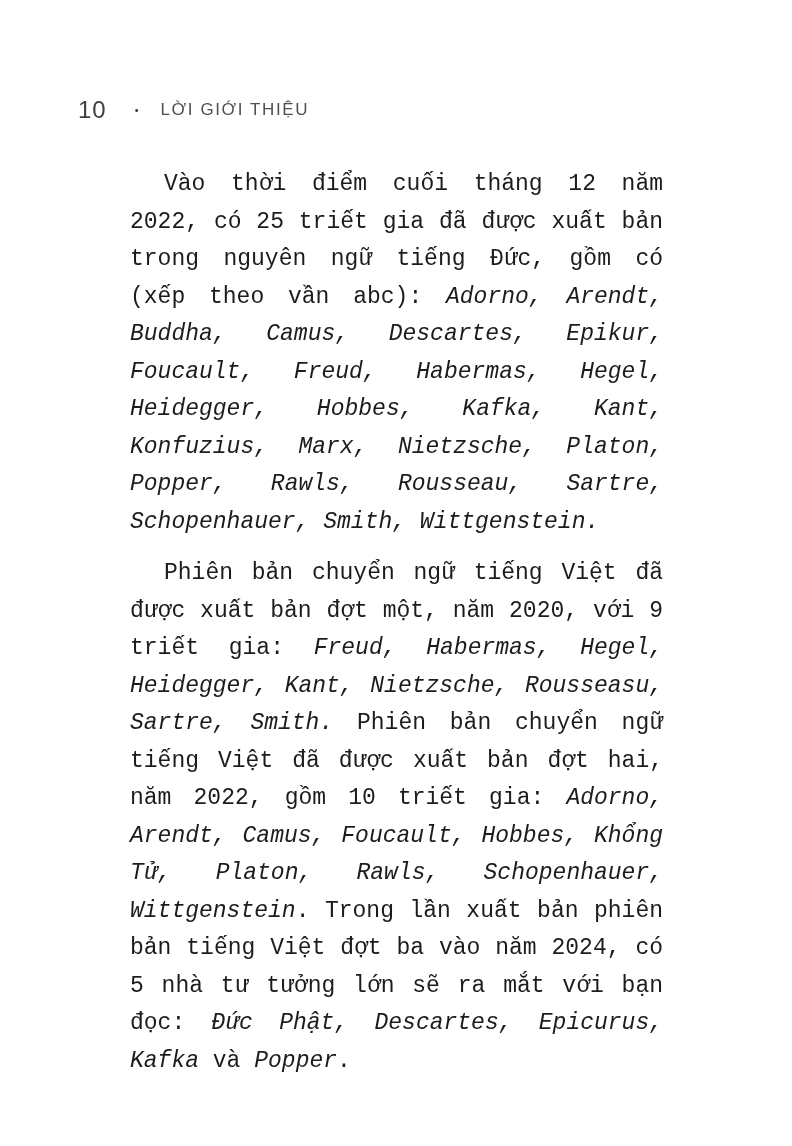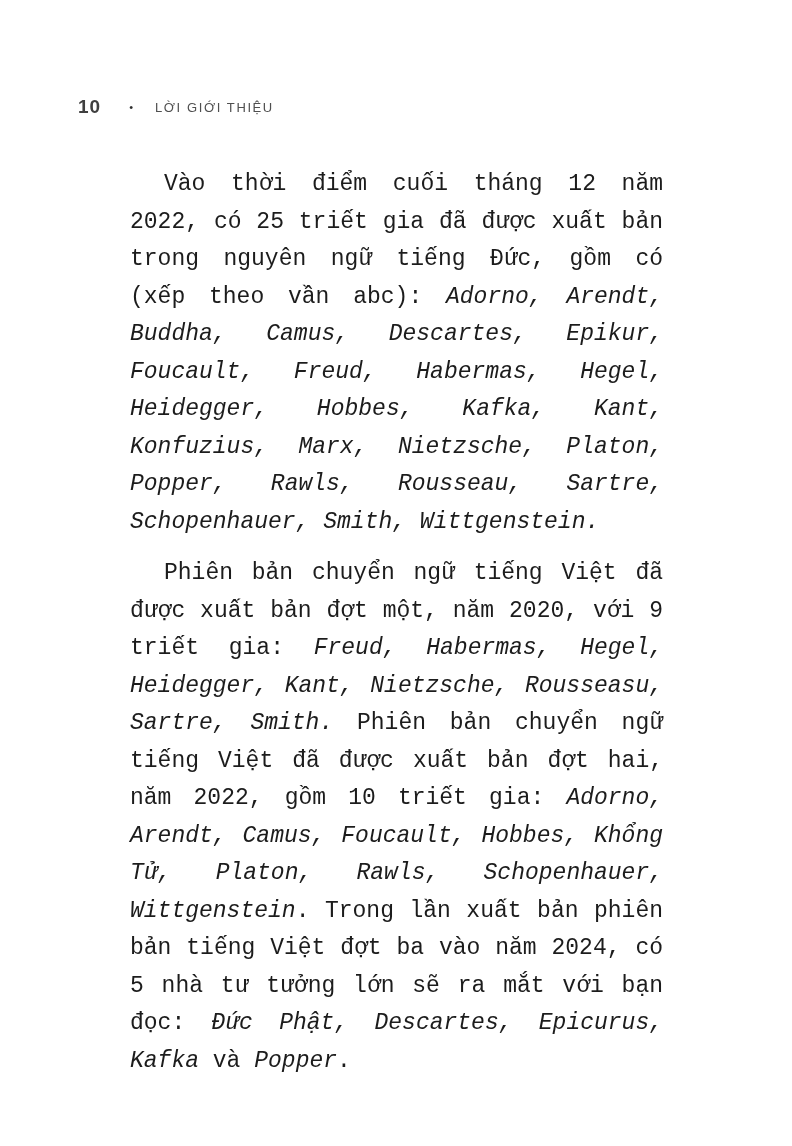--- a/index.html
+++ b/index.html
@@ -21,32 +21,31 @@
   .running-head {
     position: absolute;
     top: 96px;
     left: 78px;
     display: flex;
     align-items: center;
     font-family: "Liberation Sans", "DejaVu Sans", sans-serif;
     color: #4a4a4a;
   }
   .page-num {
-    font-size: 19px;
+    font-size: 24px;
     letter-spacing: 1px;
     color: #3f3f3f;
-    font-weight: bold;
   }
   .sep {
     font-size: 11px;
     margin: 0 22px 0 28px;
     color: #2e2e2e;
   }
   .running-title {
-    font-size: 13px;
+    font-size: 17px;
     letter-spacing: 1.6px;
     color: #4f4f4f;
   }
   .text-block {
     position: absolute;
     top: 166px;
     left: 130px;
     width: 533px;
     font-size: 23px;
     line-height: 37.5px;

